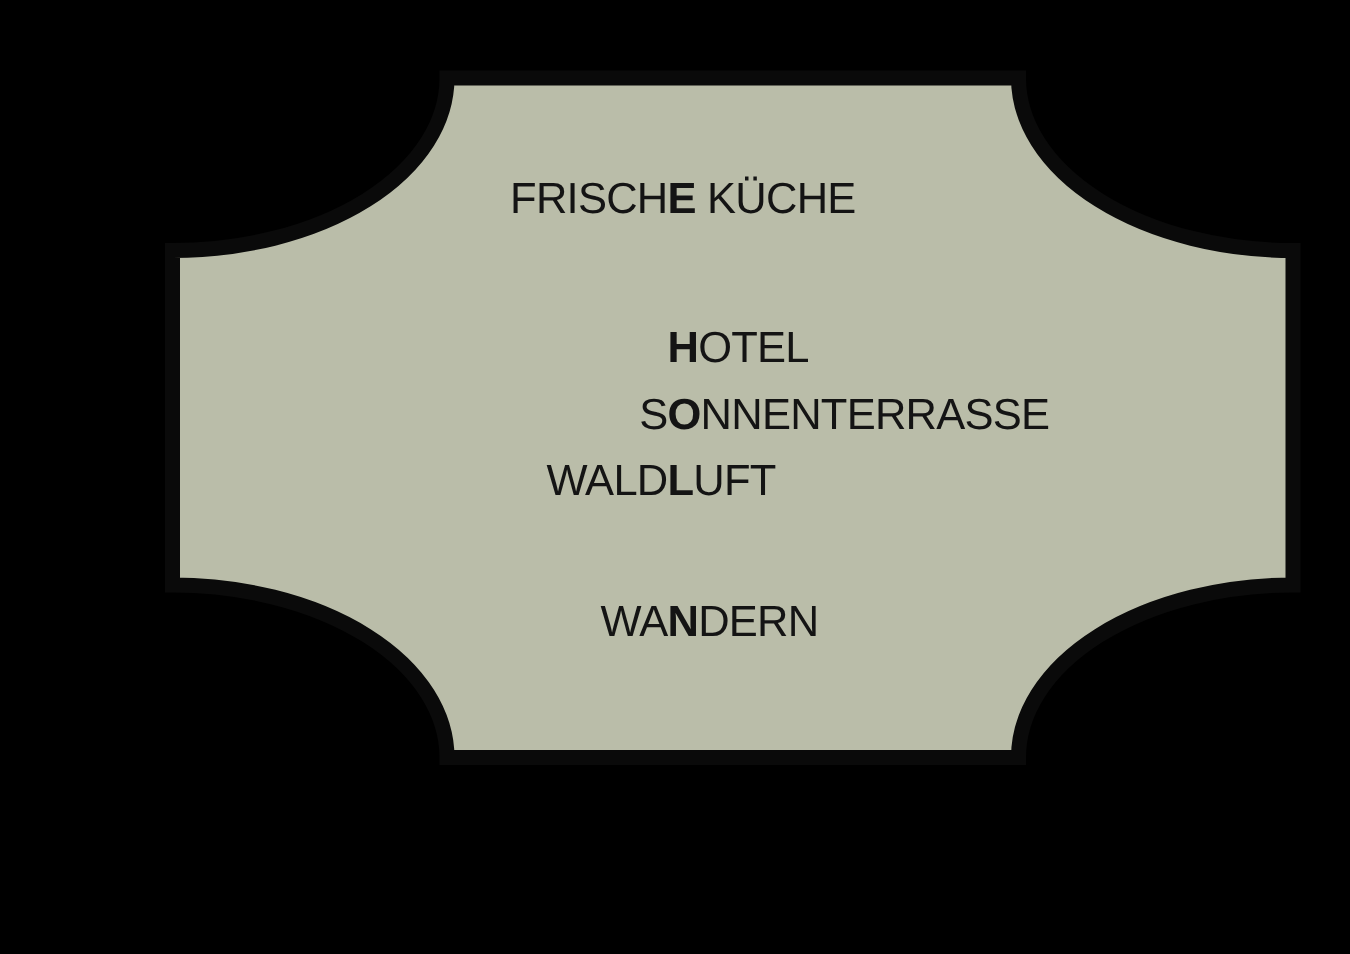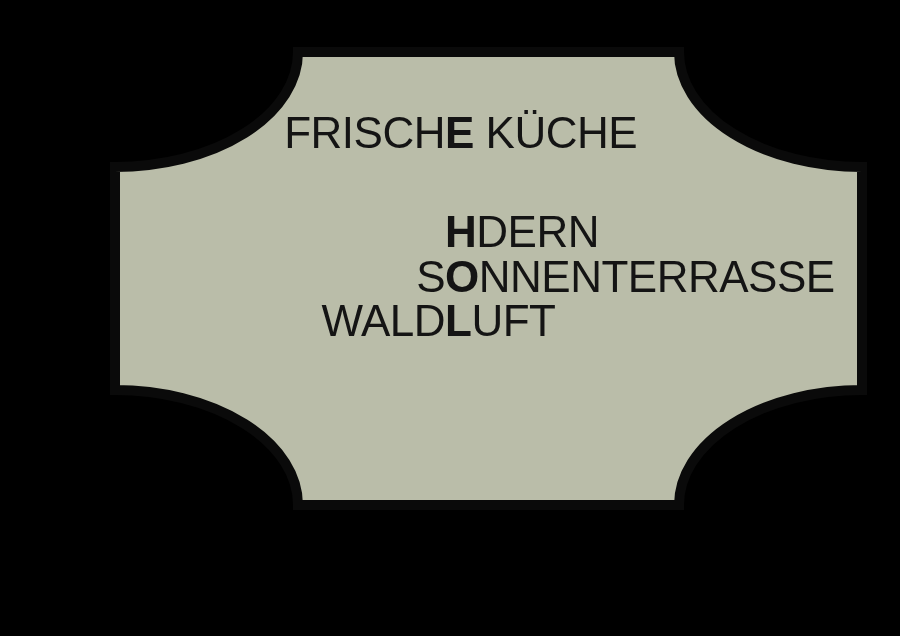--- a/index.html
+++ b/index.html
@@ -34,21 +34,21 @@
   .lines {
     position: absolute;
     left: 0; top: 0;
     width: 900px; height: 636px;
   }
   .line {
     position: absolute;
     left: 0;
     width: 100%;
     white-space: pre;
-    font-size: 44px;
+    font-size: 29px;
     line-height: 44px;
     letter-spacing: -0.5px;
     color: var(--text);
     font-weight: 400;
   }
   .line .pre {
     display: inline-block;
     width: 445px;
     text-align: right;
   }
@@ -63,22 +63,23 @@
 
   <svg class="plaque-svg" viewBox="0 0 900 636" aria-hidden="true">
     <path class="plaque-path" d="M 298 52 H 679 A 183 115 0 0 0 862 167 V 390 A 183 115 0 0 0 679 505 H 298 A 183 115 0 0 0 115 390 V 167 A 183 115 0 0 0 298 52 Z"></path>
   </svg>
 
   <div class="lines">
 
     <div class="line" style="top:111px"><span class="pre">FRISCH</span><b class="key">E</b><span class="post"> KÜCHE</span></div>
 
 
-    <div class="line" style="top:210px"><span class="pre"></span><b class="key">H</b><span class="post">DERN</span></div>
+    <div class="line" style="top:210px"><span class="pre"></span><b class="key">H</b><span class="post">OTEL</span></div>
 
     <div class="line" style="top:255px"><span class="pre">S</span><b class="key">O</b><span class="post">NNENTERRASSE</span></div>
 
     <div class="line" style="top:299px"><span class="pre">WALD</span><b class="key">L</b><span class="post">UFT</span></div>
 
 
+    <div class="line" style="top:393px"><span class="pre">WA</span><b class="key">N</b><span class="post">DERN</span></div>
 
   </div>
 </div>
 
 </body></html>

